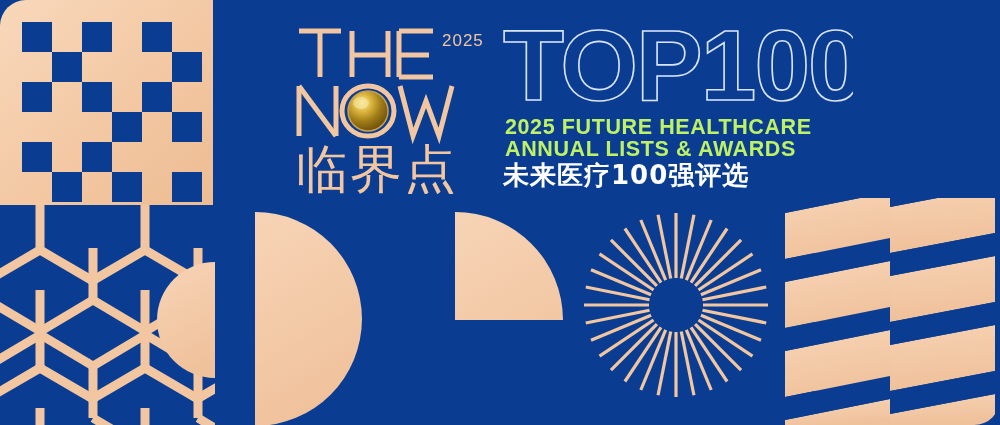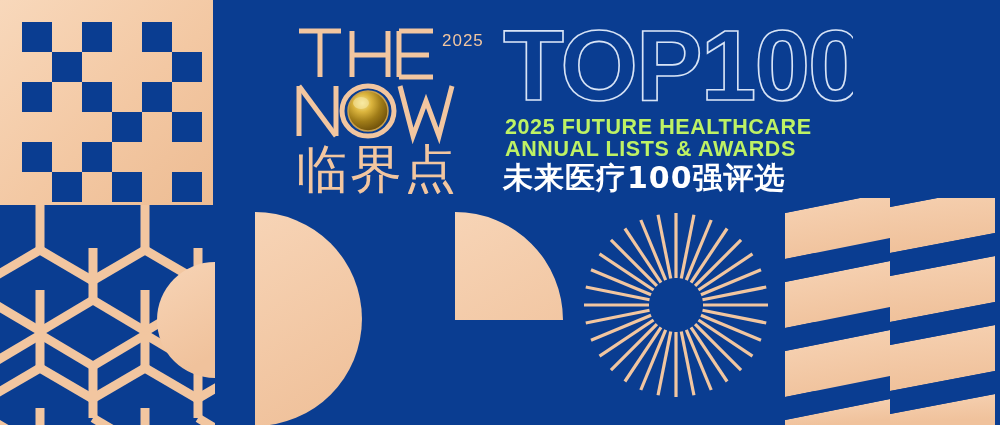--- a/index.html
+++ b/index.html
@@ -2,20 +2,21 @@
 <html><head>
 <meta charset="utf-8">
 <style>
   html,body{margin:0;padding:0;background:#0a3d91;}
   #poster{
     position:relative;
     width:1000px;height:425px;
     overflow:hidden;
     background:#0a3d91;
     font-family:"Liberation Sans", sans-serif;
+    border-radius:26px;
   }
   .layer{position:absolute;top:0;left:0;width:1000px;height:425px;}
   .svgroot{display:block;}
 
   
   #brand-lockup{
     position:absolute;left:296px;top:24px;width:195px;height:170px;
   }
   #the-now-svg{display:block;}
 
@@ -30,21 +31,21 @@
     font-size:21.5px;
     letter-spacing:0.6px;
     line-height:22.5px;
     white-space:nowrap;
     font-family:"Liberation Sans", sans-serif;
   }
   #en1{position:absolute;left:2px;top:98px;}
   #en2{position:absolute;left:2px;top:120px;}
   #cn-sub{
     position:absolute;left:0px;top:140px;
-    color:#ffffff;font-weight:bold;font-size:30px;
+    color:#ffffff;font-weight:bold;font-size:26px;
     letter-spacing:1px;white-space:nowrap;
     font-family:"DejaVu Sans", sans-serif;
   }
 </style>
 </head>
 <body>
 
 <div id="poster">
 
   <svg class="layer svgroot" width="1000" height="425" viewBox="0 0 1000 425">

